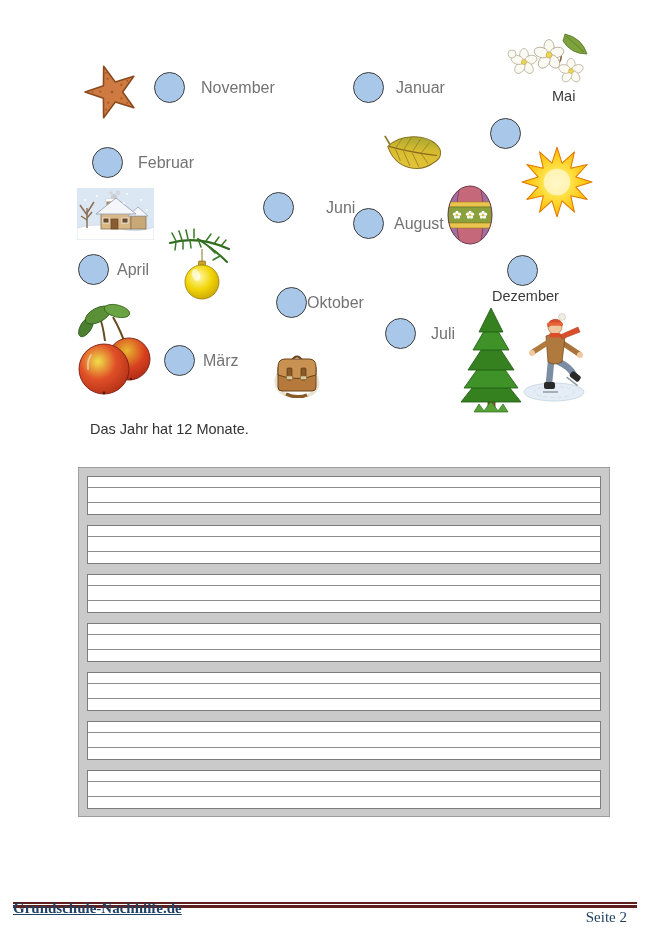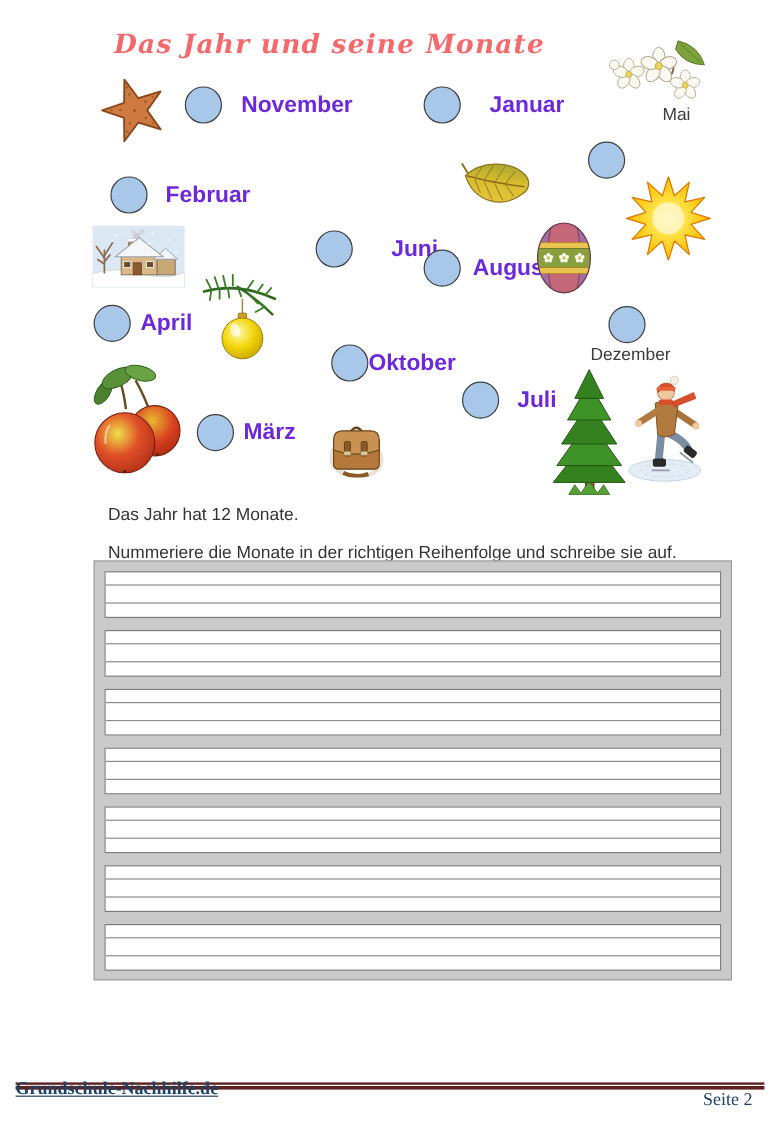--- a/index.html
+++ b/index.html
@@ -4,21 +4,21 @@
 <style>
   html,body{margin:0;padding:0;background:#fff;}
   .page{position:relative;width:653px;height:945px;background:#fff;overflow:hidden;
         font-family:"Liberation Sans",sans-serif;color:#3a3a3a;}
   .abs{position:absolute;}
   .title{position:absolute;left:95px;top:24px;margin:0;font-family:"DejaVu Serif",serif;
          font-style:italic;font-weight:bold;font-size:22px;letter-spacing:1px;color:#f4696b;}
   .month{position:absolute;display:flex;align-items:center;}
   .circle{width:31px;height:31px;border-radius:50%;background:#a9c7e8;border:1.5px solid #3f3f3f;
           box-sizing:border-box;flex:none;}
-  .mlabel{font-size:19px;color:#6d28d9;white-space:nowrap;font-weight:bold;}
+  .mlabel{font-size:16px;color:#737373;white-space:nowrap;}
   .loose-label{position:absolute;font-size:14.5px;color:#3b3b3b;white-space:nowrap;}
   .instructions{position:absolute;left:78px;top:408px;width:540px;}
   .instructions p{margin:12px;font-size:14.5px;line-height:19.5px;color:#333;}
   .wpanel{position:absolute;left:78px;top:467px;width:532px;height:350px;background:#cacaca;
           border:1px solid #9e9e9e;box-sizing:border-box;}
   .wgroup{position:absolute;left:8px;width:514px;height:39px;background:#fff;
           border:1px solid #7c7c7c;box-sizing:border-box;}
   .wline{position:absolute;left:0;width:100%;height:1px;background:#8c8c8c;}
   .l1{top:10px}.l2{top:25px}
   .g1{top:8px}.g2{top:57px}.g3{top:106px}.g4{top:155px}.g5{top:204px}.g6{top:253px}.g7{top:302px}
@@ -28,21 +28,20 @@
          font-size:15px;font-weight:bold;color:#1f4164;text-decoration:underline;}
   .fpage{position:absolute;right:26px;top:909px;font-family:"Liberation Serif",serif;
          font-size:15px;color:#1f4164;}
   svg{display:block;}
 </style>
 </head>
 <body>
 
 <div class="page">
 
-  <h1 class="title">Das Jahr und seine Monate</h1>
 
   <svg class="abs" style="left:72px;top:63px" width="78" height="56" viewBox="0 0 78 56">
     <g transform="translate(40,29) rotate(-18)">
       <polygon points="0,-27 6.2,-8.6 25.6,-8.3 10.1,3.3 15.9,21.8 0,10.6 -15.9,21.8 -10.1,3.3 -25.6,-8.3 -6.2,-8.6" fill="#cf7a40" stroke="#8a4a1e" stroke-width="1.6" stroke-linejoin="round"></polygon>
       <g fill="#9a5a28">
         <circle cx="0" cy="-14" r="1"></circle>
           <circle cx="0" cy="-20" r="0.9"></circle>
         <circle cx="11" cy="-4" r="1"></circle>
           <circle cx="18" cy="-6" r="0.9"></circle>
         <circle cx="7" cy="9" r="1"></circle>
@@ -76,21 +75,21 @@
     <use href="#fl" transform="translate(46,28) scale(1.15)"></use>
     <use href="#fl" transform="translate(68,44) scale(0.95)"></use>
     <circle cx="9" cy="27" r="4" fill="#fbfaf2" stroke="#b0a68e" stroke-width="0.7"></circle>
   </svg>
   <span class="loose-label" style="left:552px;top:88px">Mai</span>
 
   <div class="month" style="left:154px;top:72px;gap:16px">
     <span class="circle"></span>
     <span class="mlabel">November</span>
   </div>
-  <div class="month" style="left:353px;top:72px;gap:24px">
+  <div class="month" style="left:353px;top:72px;gap:12px">
     <span class="circle"></span>
     <span class="mlabel">Januar</span>
   </div>
   <div class="month" style="left:490px;top:118px">
     <span class="circle"></span>
   </div>
   <div class="month" style="left:92px;top:147px;gap:15px">
     <span class="circle"></span>
     <span class="mlabel">Februar</span>
   </div>
@@ -342,21 +341,20 @@
     <circle cx="35" cy="15" r="7" fill="#f0c8a0" stroke="#b08050" stroke-width="0.8"></circle>
     <path d="M28,12 A8,8 0 0 1 42,11 L42,14 Q35,9 28,15 Z" fill="#d94f2a" stroke="#a93a1c" stroke-width="0.6"></path>
     <rect x="27" y="10.5" width="16" height="3.2" rx="1.5" fill="#e8623a"></rect>
     <circle cx="42" cy="5" r="3.5" fill="#f2ede2" stroke="#cfc8b8" stroke-width="0.7"></circle>
     <rect x="29" y="21" width="12" height="4.5" rx="2" fill="#d94f2a"></rect>
     <polygon points="40,23 58,15 60,20 42,27" fill="#d94f2a" stroke="#a93a1c" stroke-width="0.5"></polygon>
   </svg>
 
   <div class="instructions">
     <p>Das Jahr hat 12 Monate.</p>
-    <p>Nummeriere die Monate in der richtigen Reihenfolge und schreibe sie auf.</p>
   </div>
 
   <div class="wpanel">
     <div class="wgroup g1">
         <div class="wline l1"></div>
         <div class="wline l2"></div>
       </div>
     <div class="wgroup g2">
         <div class="wline l1"></div>
         <div class="wline l2"></div>

